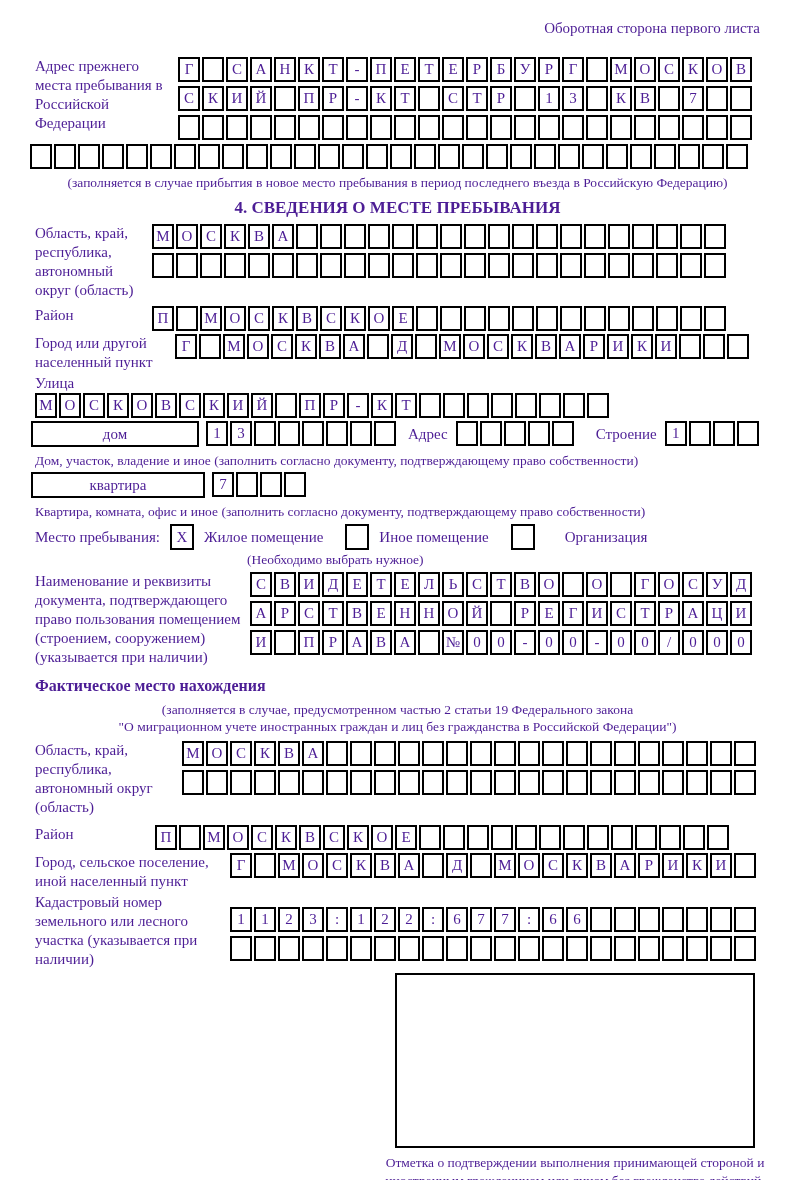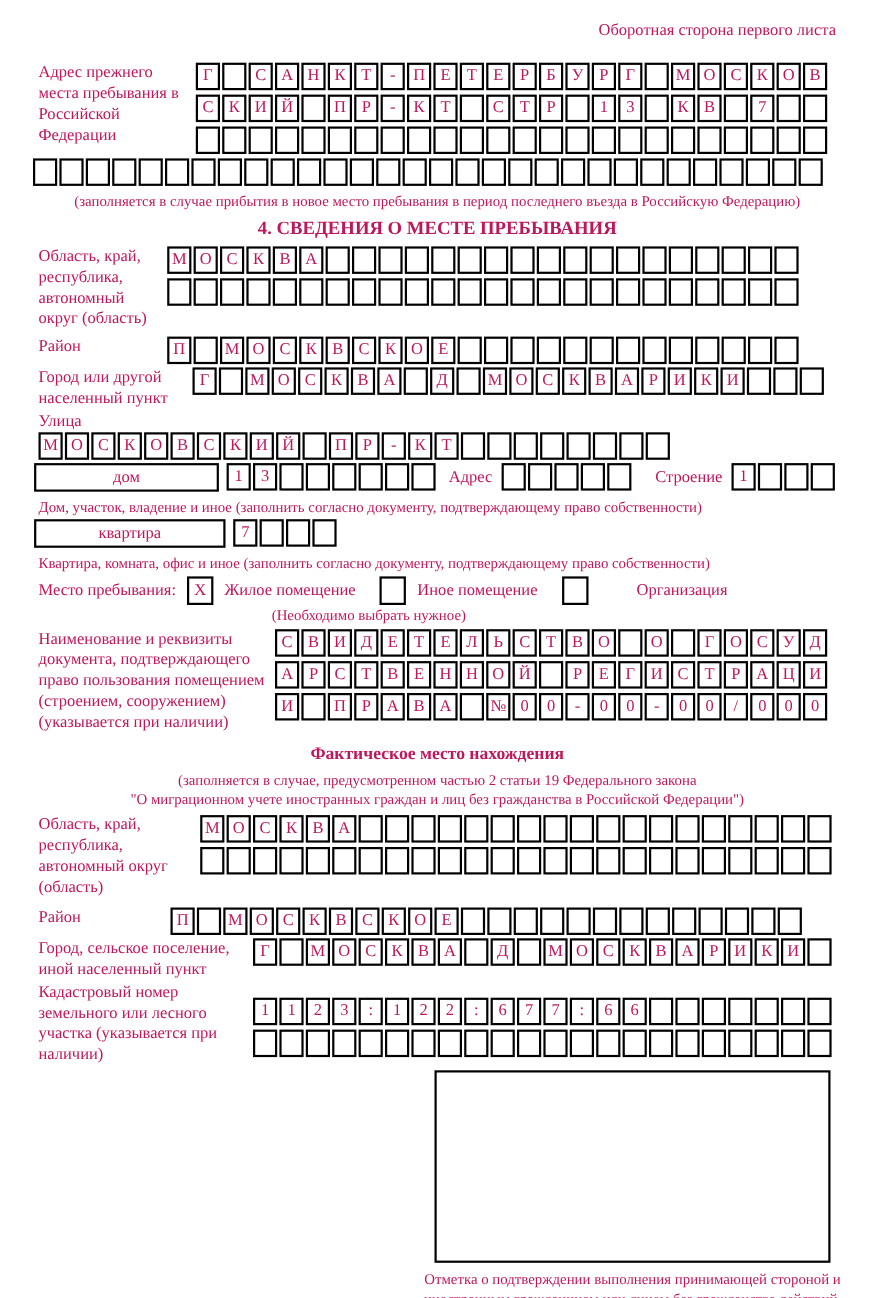--- a/index.html
+++ b/index.html
@@ -1,18 +1,18 @@
 <!DOCTYPE html>
 <html lang="ru"><head>
 <meta charset="utf-8">
 <style>
   html,body{margin:0;padding:0;background:#fff;}
   .page{
     width:800px;height:1180px;box-sizing:border-box;position:relative;
-    background:#fff;color:#be185d;overflow:hidden;
+    background:#fff;color:#4c1d95;overflow:hidden;
     font-family:"Liberation Serif","DejaVu Serif",serif;
     padding:20px 40px 0 35px;
   }
   .back-note{text-align:right;font-size:15px;margin-bottom:20px;}
   .fgroup{display:flex;align-items:flex-start;}
   .flabel{flex:0 0 auto;font-size:15px;line-height:19px;}
   .w143{width:143px;}
   .w117{width:117px;}
   .w120{width:120px;}
   .w140{width:140px;}
@@ -23,41 +23,41 @@
   .cells{display:flex;gap:2px;}
   .cell{
     flex:0 0 auto;width:22px;height:25px;box-sizing:border-box;
     border:2px solid #000;display:flex;align-items:center;justify-content:center;
     font-size:15px;line-height:1;background:#fff;
   }
   .fullrow{margin:4px 0 0 -5px;}
   .caption{font-size:13.5px;line-height:17px;margin:5px 0 3px;}
   .center{text-align:center;}
   .h2{font-size:17px;font-weight:bold;text-align:center;margin:7px 0 6px;}
-  .h3{font-size:16px;font-weight:bold;text-align:center;margin:10px 0 6px;}
+  .h3{font-size:16px;font-weight:bold;text-align:left;margin:10px 0 6px;}
   .mb3{margin-bottom:3px;}
   .inline-box{
     box-sizing:border-box;height:26px;border:2px solid #000;
     display:flex;align-items:center;justify-content:center;font-size:15px;flex:0 0 auto;
   }
   .house-box{width:168px;margin-left:-4px;}
   .apt-box{width:174px;margin-left:-4px;}
   .inline-label{font-size:15px;line-height:26px;padding:0 8px 0 12px;flex:0 0 auto;}
   .dom-row{display:flex;align-items:flex-start;margin-bottom:2px;}
   .dom-row .cells{margin-left:7px;}
   .mesto-row{display:flex;align-items:center;margin:4px 0 2px;}
   .mesto-row .flabel{line-height:26px;}
   .chk{
     flex:0 0 auto;width:24px;height:26px;box-sizing:border-box;border:2px solid #000;
     display:flex;align-items:center;justify-content:center;font-size:15px;
   }
   .opt{font-size:15px;line-height:26px;padding:0 0 0 10px;}
   .gap1{margin-left:10px;}
   .gap2{margin-left:22px;}
-  .gap3{margin-left:44px;}
+  .gap3{margin-left:30px;}
   .note-indent{margin:2px 0 4px 212px;font-size:13.5px;}
   .kad-rows{margin-top:14px;}
   .stamp-box{
     width:360px;height:175px;box-sizing:border-box;border:2px solid #000;
     margin-left:360px;margin-top:4px;background:#fff;
   }
   .stamp-caption{
     width:390px;margin-left:345px;margin-top:6px;text-align:center;
     font-size:13.5px;line-height:17.5px;
   }

